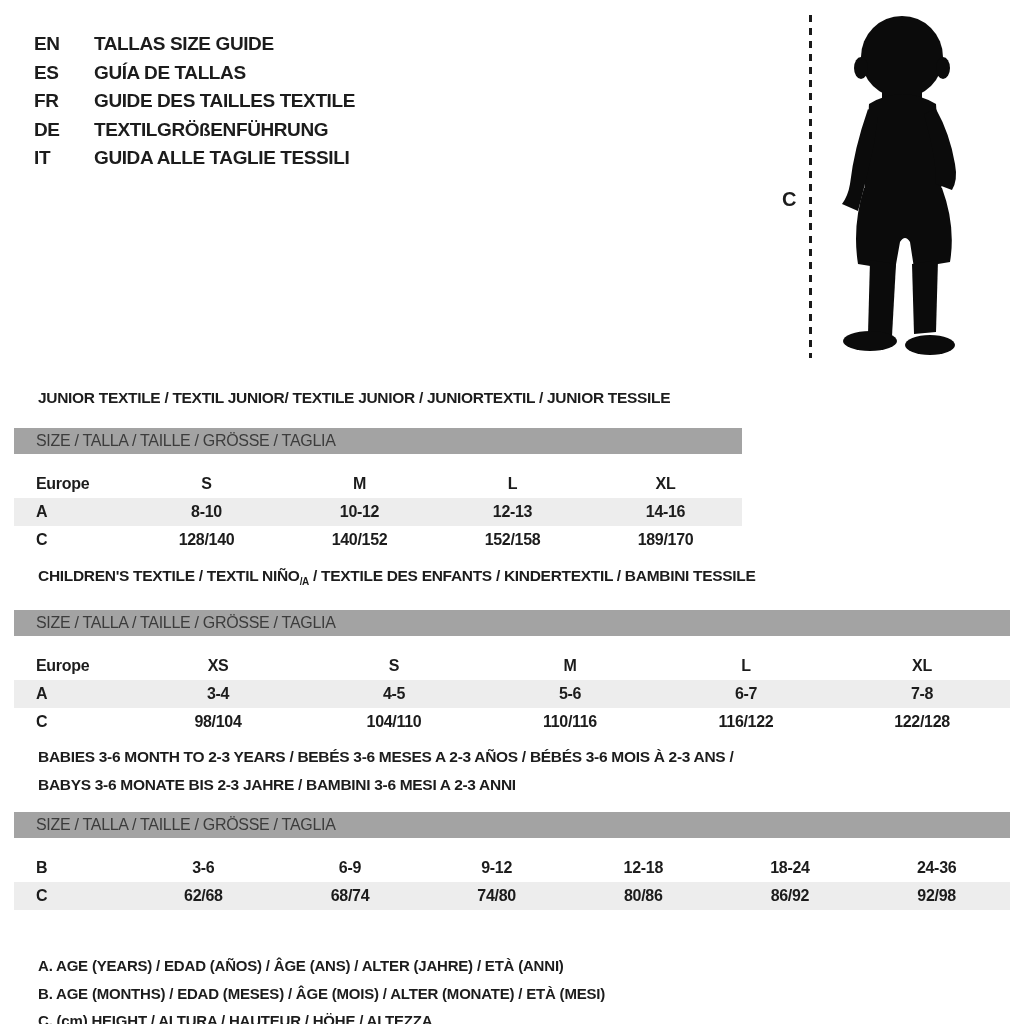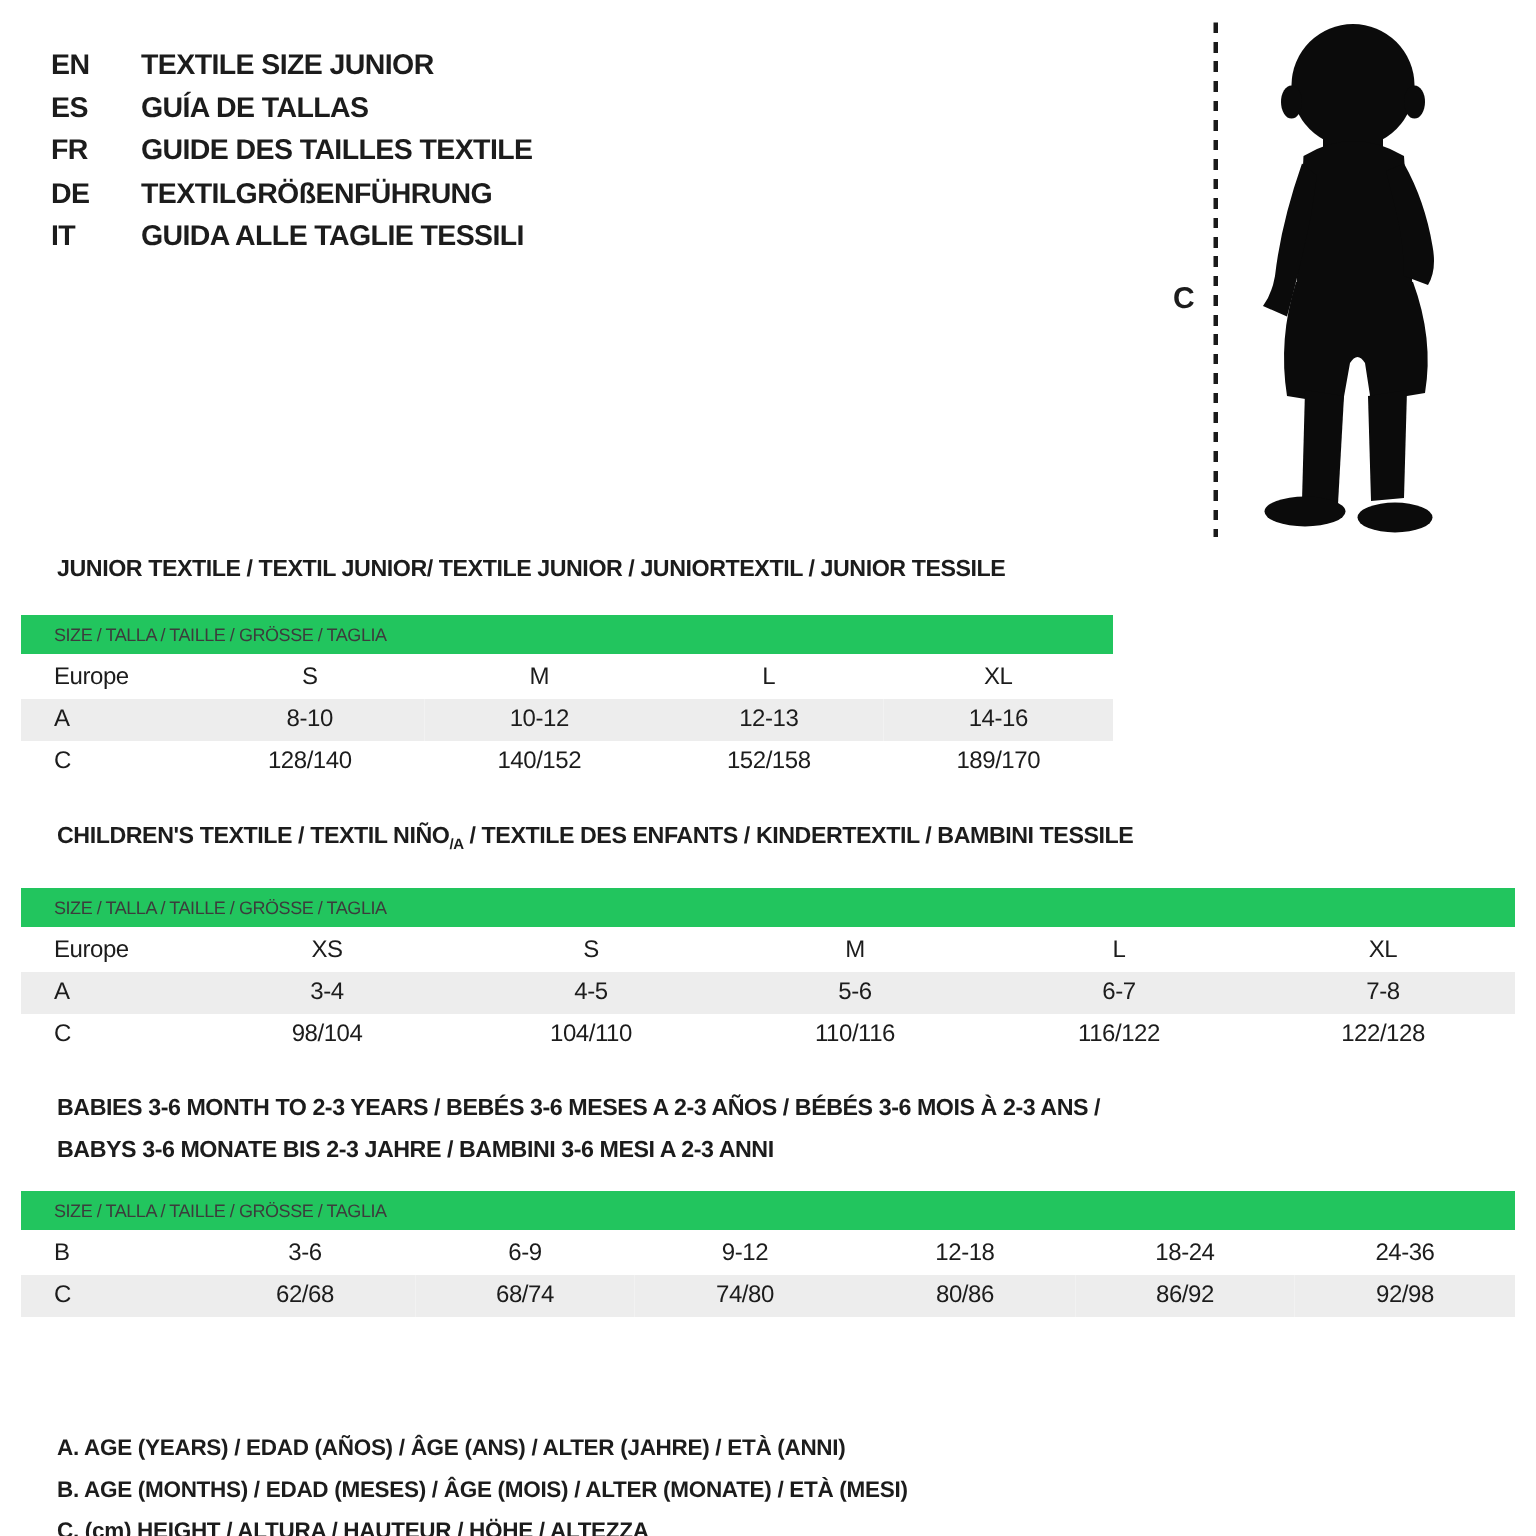--- a/index.html
+++ b/index.html
@@ -22,53 +22,53 @@
     background:repeating-linear-gradient(to bottom, #1a1a1a 0 7px, transparent 7px 13px);
   }
   .figure svg { position:absolute; left:44px; top:2px; }
 
   
   .section { position:absolute; left:14px; }
   #sec-junior   { top:371px; width:728px; }
   #sec-children { top:549px; width:996px; }
   #sec-babies   { top:725px; width:996px; }
 
-  .section-title { margin-left:24px; font-weight:bold; font-size:15.5px; letter-spacing:-0.3px; white-space:nowrap; }
+  .section-title { margin-left:24px; font-weight:bold; font-size:15.5px; letter-spacing:-0.3px; white-space:nowrap;margin-top:18px; }
   #sec-junior .section-title   { margin-bottom:21px; }
   #sec-children .section-title { margin-bottom:23px; }
   #sec-babies .section-title   { line-height:28px; }
   #sec-babies .title-gap       { height:13px; }
   .title-sub { font-size:10px; vertical-align:sub; }
 
   .table-bar {
-    height:26px; line-height:26px; background:#22c55e; color:#3c3c3c;
-    font-size:12px; letter-spacing:-0.3px; padding-left:22px; margin-bottom:2px;
-  }
-  table.size-table { width:100%; border-collapse:collapse; table-layout:fixed; }
+    height:26px; line-height:26px; background:#a3a3a3; color:#3c3c3c;
+    font-size:16px; letter-spacing:-0.3px; padding-left:22px; margin-bottom:16px;
+  }
+  table.size-table { width:100%; border-collapse:collapse; table-layout:fixed;font-weight:bold; }
   table.size-table td {
     height:28px; text-align:center; font-size:16px; letter-spacing:-0.3px;
     vertical-align:middle; padding:0;
   }
   table.size-table td.row-label { text-align:left; padding-left:22px; }
   table.size-table col.c-label { width:116px; }
   tr.shaded td { background:#ededed; }
 
   
   .legend { position:absolute; top:952px; left:38px; }
   .legend-line { font-weight:bold; font-size:15px; letter-spacing:-0.2px; line-height:27.5px; white-space:nowrap; }
 </style>
 </head>
 <body>
 
 <div class="page">
 
   <div class="lang-list">
     <div class="lang-row">
       <span class="lang-code">EN</span>
-      <span class="lang-title">TEXTILE SIZE JUNIOR</span>
+      <span class="lang-title">TALLAS SIZE GUIDE</span>
     </div>
     <div class="lang-row">
       <span class="lang-code">ES</span>
       <span class="lang-title">GUÍA DE TALLAS</span>
     </div>
     <div class="lang-row">
       <span class="lang-code">FR</span>
       <span class="lang-title">GUIDE DES TAILLES TEXTILE</span>
     </div>
     <div class="lang-row">

